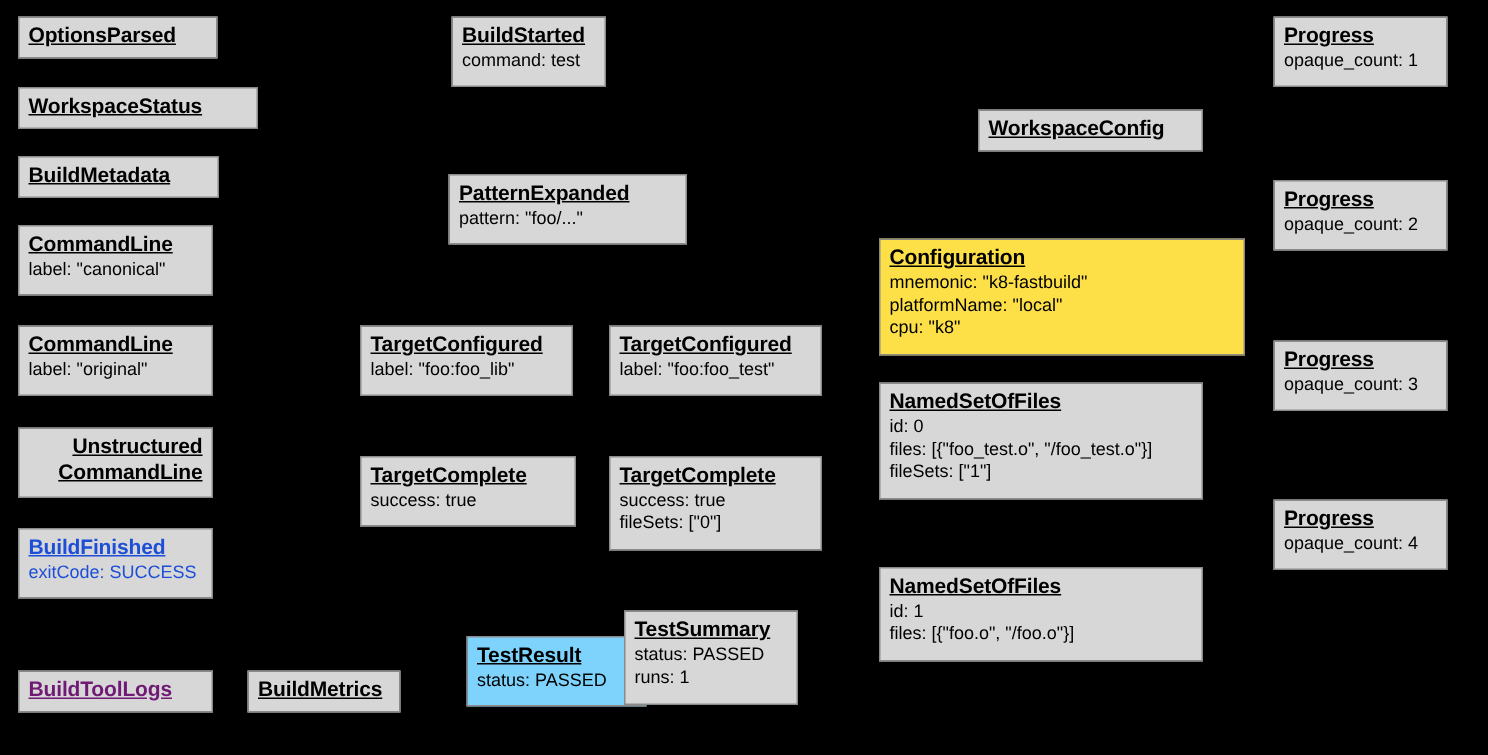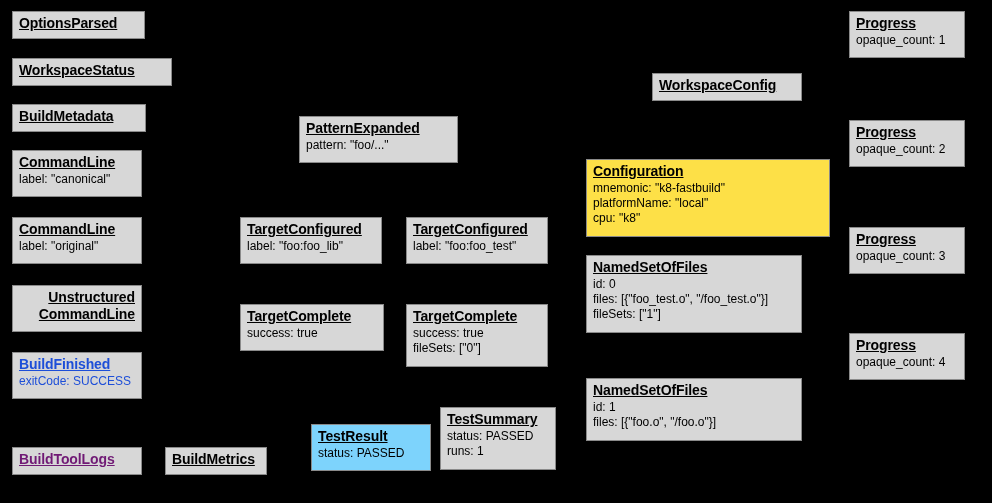--- a/index.html
+++ b/index.html
@@ -76,20 +76,26 @@
       <div class="node-attrs">
         <div class="node-attr">exitCode: SUCCESS</div>
       </div>
     </div>
     <div class="node" style="left: 12px; top: 447px; width: 130px; height: 28px; background: rgb(215, 215, 215); border-color: rgb(138, 138, 138); color: #701a75;">
       <div class="node-title">BuildToolLogs</div>
     </div>
     <div class="node" style="left: 165px; top: 447px; width: 102px; height: 28px; background: rgb(215, 215, 215); border-color: rgb(138, 138, 138); color: rgb(0, 0, 0);">
       <div class="node-title">BuildMetrics</div>
     </div>
+    <div class="node" style="left: 301px; top: 11px; width: 103px; height: 47px; background: rgb(215, 215, 215); border-color: rgb(138, 138, 138); color: rgb(0, 0, 0);">
+      <div class="node-title">BuildStarted</div>
+      <div class="node-attrs">
+        <div class="node-attr">command: test</div>
+      </div>
+    </div>
     <div class="node" style="left: 299px; top: 116px; width: 159px; height: 47px; background: rgb(215, 215, 215); border-color: rgb(138, 138, 138); color: rgb(0, 0, 0);">
       <div class="node-title">PatternExpanded</div>
       <div class="node-attrs">
         <div class="node-attr">pattern: "foo/..."</div>
       </div>
     </div>
     <div class="node" style="left: 240px; top: 217px; width: 142px; height: 47px; background: rgb(215, 215, 215); border-color: rgb(138, 138, 138); color: rgb(0, 0, 0);">
       <div class="node-title">TargetConfigured</div>
       <div class="node-attrs">
         <div class="node-attr">label: "foo:foo_lib"</div>
@@ -113,21 +119,21 @@
         <div class="node-attr">success: true</div>
         <div class="node-attr">fileSets: ["0"]</div>
       </div>
     </div>
     <div class="node" style="left: 311px; top: 424px; width: 120px; height: 47px; background: #7dd3fc; border-color: rgb(138, 138, 138); color: rgb(0, 0, 0);">
       <div class="node-title">TestResult</div>
       <div class="node-attrs">
         <div class="node-attr">status: PASSED</div>
       </div>
     </div>
-    <div class="node" style="left: 440px; top: 407px; width: 116px; height: 63px; background: rgb(215, 215, 215); border-color: rgb(138, 138, 138); color: rgb(0, 0, 0);">
+    <div class="node" style="left: 416px; top: 407px; width: 116px; height: 63px; background: rgb(215, 215, 215); border-color: rgb(138, 138, 138); color: rgb(0, 0, 0);">
       <div class="node-title">TestSummary</div>
       <div class="node-attrs">
         <div class="node-attr">status: PASSED</div>
         <div class="node-attr">runs: 1</div>
       </div>
     </div>
     <div class="node" style="left: 652px; top: 73px; width: 150px; height: 28px; background: rgb(215, 215, 215); border-color: rgb(138, 138, 138); color: rgb(0, 0, 0);">
       <div class="node-title">WorkspaceConfig</div>
     </div>
     <div class="node" style="left: 586px; top: 159px; width: 244px; height: 78px; background: #fde047; border-color: rgb(138, 138, 138); color: rgb(0, 0, 0);">

